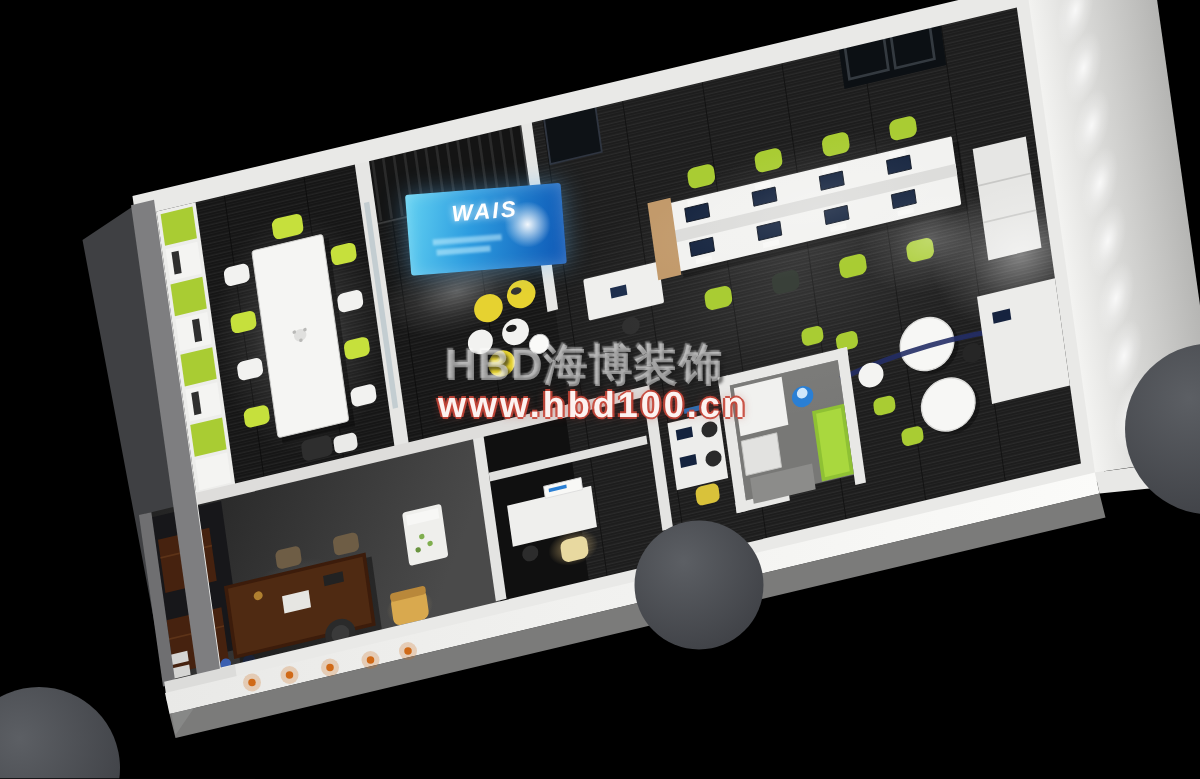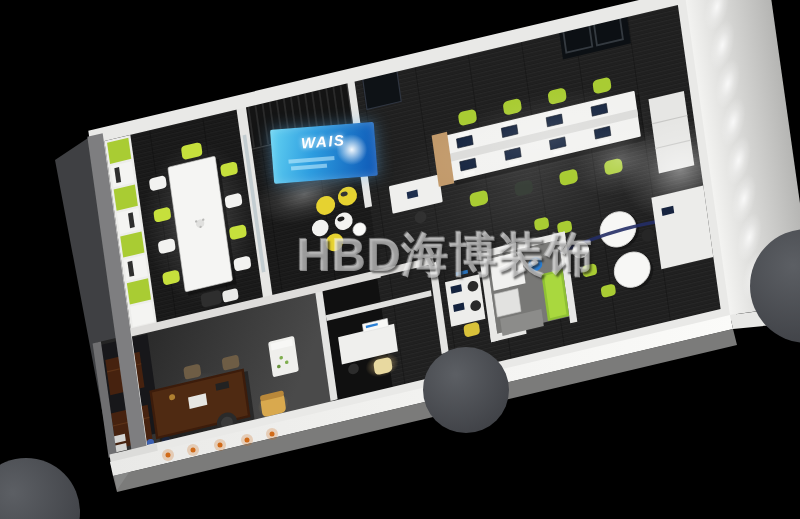--- a/index.html
+++ b/index.html
@@ -13,21 +13,21 @@
         border-radius:2px;
         box-shadow:0 0 16px rgba(100,190,255,.45), inset 0 0 10px rgba(255,255,255,.25);}
   .wais .burst{position:absolute;right:8px;top:10px;width:32px;height:32px;
         background:radial-gradient(circle,rgba(255,255,255,.95) 0%,rgba(255,255,255,0) 68%);}
   .wais .t{position:absolute;left:30px;top:7px;font-style:italic;font-weight:bold;
         font-size:15px;letter-spacing:1.5px;color:#fff;text-shadow:0 0 5px rgba(255,255,255,.9);}
   .wais .b1,.wais .b2{position:absolute;height:4px;background:rgba(200,240,255,.55);filter:blur(.6px);}
   .wais .b1{left:16px;top:31px;width:46px;}
   .wais .b2{left:18px;top:38px;width:36px;}
   
-  .wm-brand{position:absolute;left:297px;top:224px;font-size:47px;font-weight:bold;
+  .wm-brand{position:absolute;left:297px;top:224px;font-size:29px;font-weight:bold;
         letter-spacing:1px;color:rgba(230,230,230,.55);white-space:nowrap;
         text-shadow:2px 2px 2px rgba(25,25,25,.6),-1px -1px 1px rgba(255,255,255,.45);}
   .wm-site{position:absolute;left:292px;top:257px;font-size:24px;font-weight:bold;
         letter-spacing:2px;color:rgba(255,252,250,.95);white-space:nowrap;
         text-shadow:1.5px 0 0 rgba(198,70,56,.9),-1.5px 0 0 rgba(198,70,56,.9),
                     0 1.5px 0 rgba(198,70,56,.9),0 -1.5px 0 rgba(198,70,56,.9),
                     0 0 6px rgba(180,60,50,.5);}
 </style>
 </head>
 <body>
@@ -351,14 +351,15 @@
 </svg>
 
 <div class="wais">
   <div class="burst"></div>
   <div class="t">WAIS</div>
   <div class="b1"></div>
   <div class="b2"></div>
 </div>
 
 <div class="wm-brand">HBD海博装饰</div>
+<div class="wm-site">www.hbd100.cn</div>
 
 </div>
 
 </body></html>

